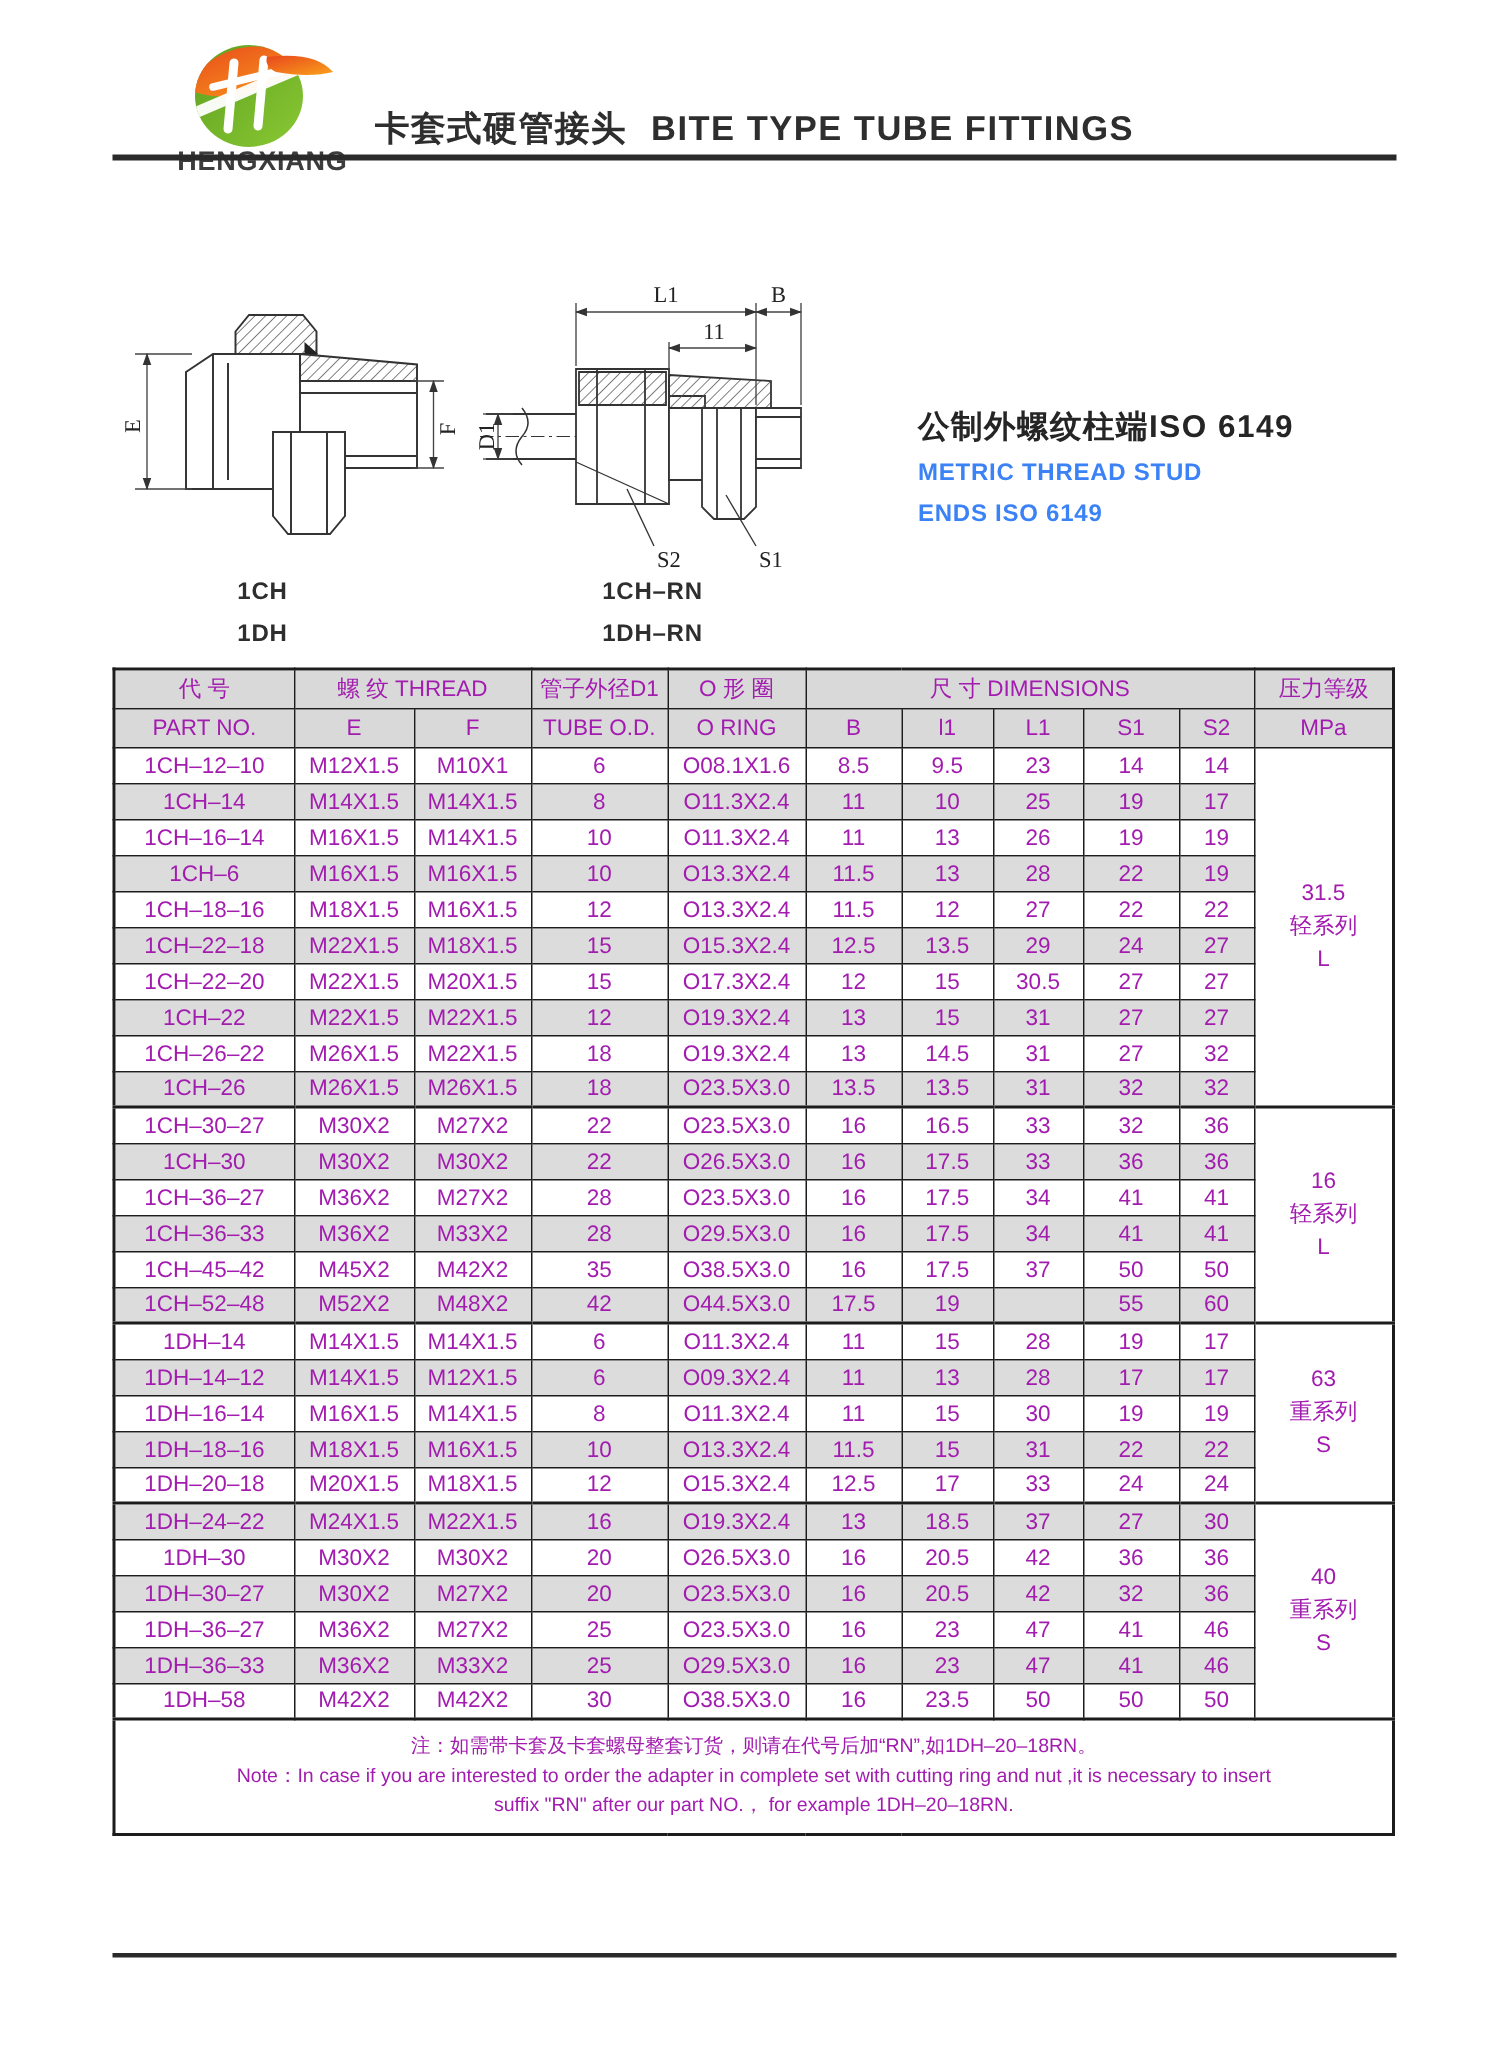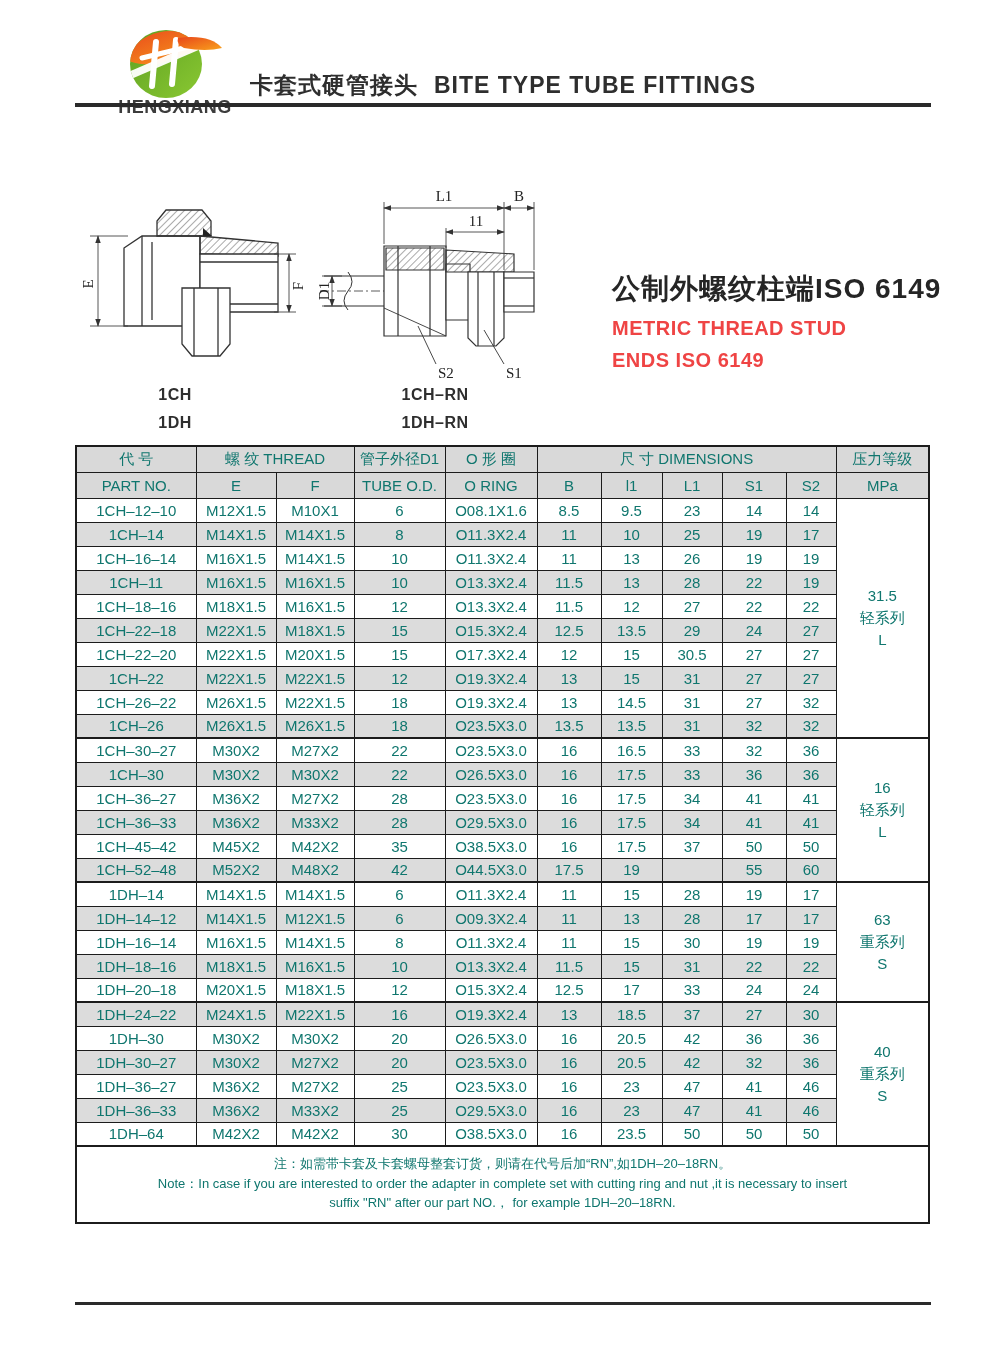--- a/index.html
+++ b/index.html
@@ -36,27 +36,27 @@
   .fig-right { left: 318px; top: 188px; width: 228px; height: 196px; }
   .fig-caption {
     position: absolute; font-size: 16px; font-weight: bold; color: #2e2e2e;
     width: 120px; text-align: center; letter-spacing: 0.5px;
   }
   .cap-1ch   { left: 115px; top: 386px; }
   .cap-1dh   { left: 115px; top: 414px; }
   .cap-1chrn { left: 375px; top: 386px; }
   .cap-1dhrn { left: 375px; top: 414px; }
   .product-block { position: absolute; left: 612px; top: 270px; }
-  .product-zh { font-size: 28px; font-weight: bold; color: #252525; letter-spacing: 1px; }
-  .product-en { font-size: 20px; font-weight: bold; color: #ef4444; margin-top: 9px; letter-spacing: 0.5px; }
+  .product-zh { font-size: 21px; font-weight: bold; color: #252525; letter-spacing: 1px; }
+  .product-en { font-size: 16px; font-weight: bold; color: #3b82f6; margin-top: 9px; letter-spacing: 0.5px; }
   
   .spec-table {
     position: absolute; left: 75px; top: 445px; width: 853px;
     border-collapse: collapse; table-layout: fixed;
-    font-size: 15px; color: #0f766e;
+    font-size: 15px; color: #a21caf;
     border: 2px solid #1c1c1c;
     padding-left: 13px;
   }
   .spec-table th, .spec-table td {
     border: 1px solid #1c1c1c;
     text-align: center; vertical-align: middle;
     padding: 0; height: 24px;
     font-weight: normal; white-space: nowrap; overflow: hidden;
   }
   .spec-table thead th { background: #d9d9d9; height: 26px; font-size: 15px; }
@@ -306,21 +306,21 @@
           <td>M14X1.5</td>
           <td>10</td>
           <td>O11.3X2.4</td>
           <td>11</td>
           <td>13</td>
           <td>26</td>
           <td>19</td>
           <td>19</td>
         </tr>
         <tr class="stripe">
-          <td>1CH–11</td>
+          <td>1CH–6</td>
           <td>M16X1.5</td>
           <td>M16X1.5</td>
           <td>10</td>
           <td>O13.3X2.4</td>
           <td>11.5</td>
           <td>13</td>
           <td>28</td>
           <td>22</td>
           <td>19</td>
         </tr>
@@ -597,21 +597,21 @@
           <td>M33X2</td>
           <td>25</td>
           <td>O29.5X3.0</td>
           <td>16</td>
           <td>23</td>
           <td>47</td>
           <td>41</td>
           <td>46</td>
         </tr>
         <tr>
-          <td>1DH–64</td>
+          <td>1DH–58</td>
           <td>M42X2</td>
           <td>M42X2</td>
           <td>30</td>
           <td>O38.5X3.0</td>
           <td>16</td>
           <td>23.5</td>
           <td>50</td>
           <td>50</td>
           <td>50</td>
         </tr>

